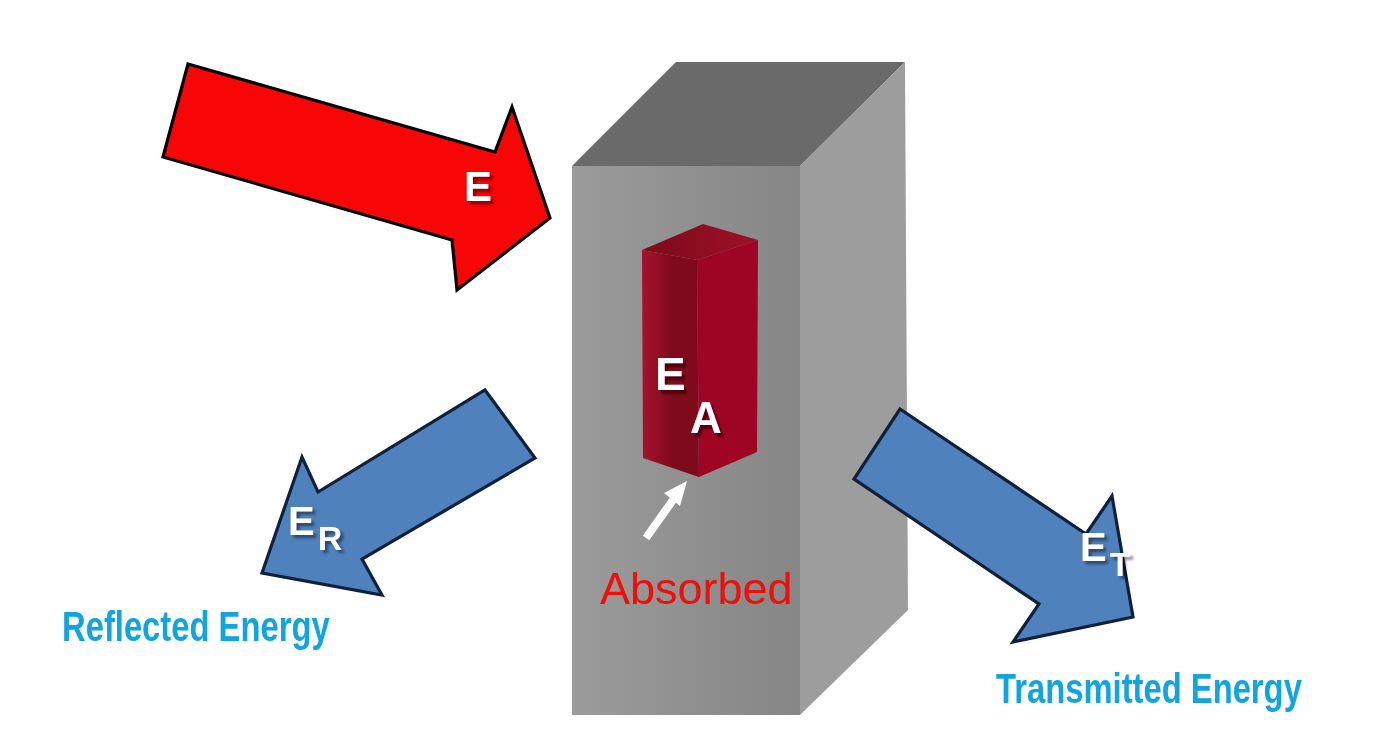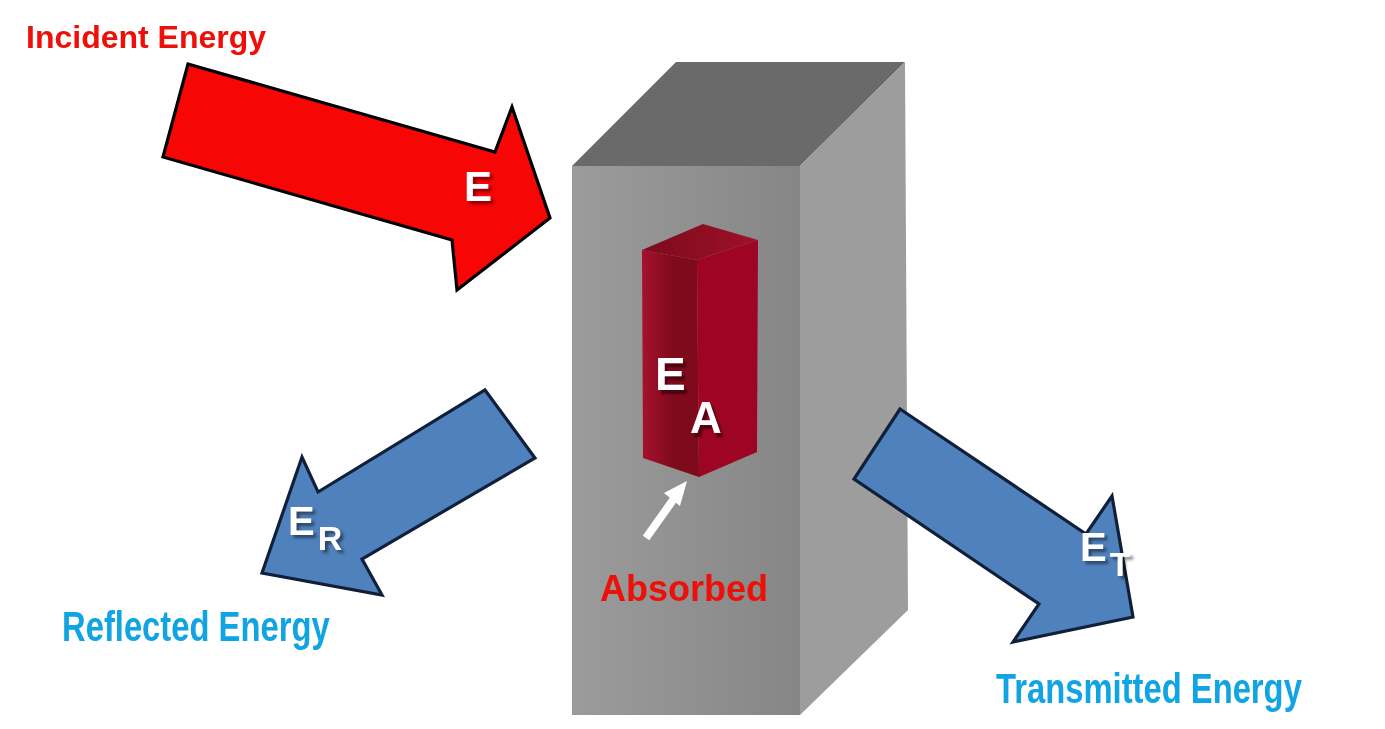--- a/index.html
+++ b/index.html
@@ -7,21 +7,21 @@
     position:relative; width:1385px; height:729px; background:#ffffff;
     overflow:hidden; font-family:"Liberation Sans","DejaVu Sans",sans-serif;
   }
   .stage svg { position:absolute; left:0; top:0; width:1385px; height:729px; }
   .lbl { position:absolute; white-space:nowrap; line-height:1.1; }
   .red-text  { color:#ee0f08; }
   .cyan-text { color:#10a5e2; }
   .condensed { transform:scaleX(0.78); transform-origin:0 0; }
   .heading   { font-size:32px; font-weight:bold; }
   .heading-big { font-size:42px; font-weight:bold; }
-  .absorbed  { font-size:36px; font-weight:bold; line-height:46px; }
+  .absorbed  { font-size:45px; font-weight:normal; line-height:46px; }
   .sym  { color:#ffffff; font-weight:bold; text-shadow:3px 3px 3px rgba(0,0,0,0.45); }
   .sym .sub { position:relative; top:15px; margin-left:3px; }
   .blocksym { color:#ffffff; font-weight:bold; text-shadow:3px 4px 2px rgba(60,0,10,0.75); }
   .outline-black { stroke:#000000; stroke-width:3.2; stroke-linejoin:miter; }
   .outline-navy  { stroke:#11203a; stroke-width:3.2; stroke-linejoin:miter; }
 </style>
 </head>
 <body>
 
 <div class="stage">
@@ -54,21 +54,20 @@
     <polygon class="outline-black" points="188,64 495,152 512,107 550,218 457,290 452,240 163,157" fill="#f80505"></polygon>
 
     <polygon class="outline-navy" points="485,390 535,458 362,559 382,595 262,573 302,457 318,492" fill="#4f81bd"></polygon>
 
     <polygon class="outline-navy" points="900,409 1086,534 1112,496 1133,617 1013,642 1039,604 854,479" fill="#4f81bd"></polygon>
 
     <line x1="646" y1="538" x2="673" y2="500" stroke-width="8" stroke="#ffffff"></line>
     <polygon points="687,481 680,506 664,493" fill="#ffffff"></polygon>
   </svg>
 
-  <div class="lbl heading red-text" style="left:26px; top:20px;">Incident Energy</div>
 
   <div class="lbl sym" style="left:464px; top:164px; font-size:42px;">E</div>
 
   <div class="lbl blocksym" style="left:655px; top:349px; font-size:46px;">E</div>
   <div class="lbl blocksym" style="left:690px; top:394px; font-size:44px;">A</div>
 
   <div class="lbl sym" style="left:288px; top:499px; font-size:40px;">
     <span>E</span><span class="sub" style="font-size:34px;">R</span>
   </div>
 

